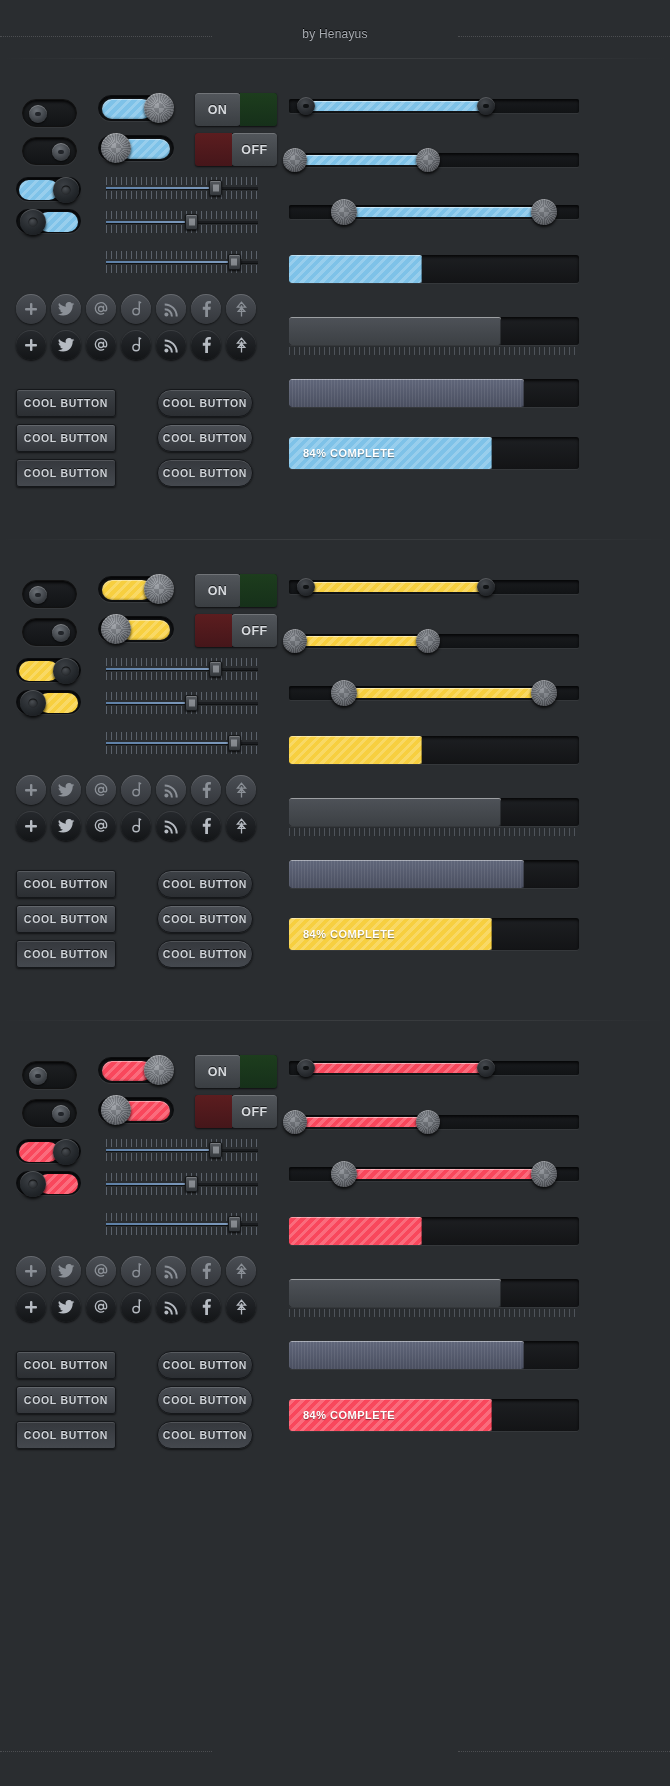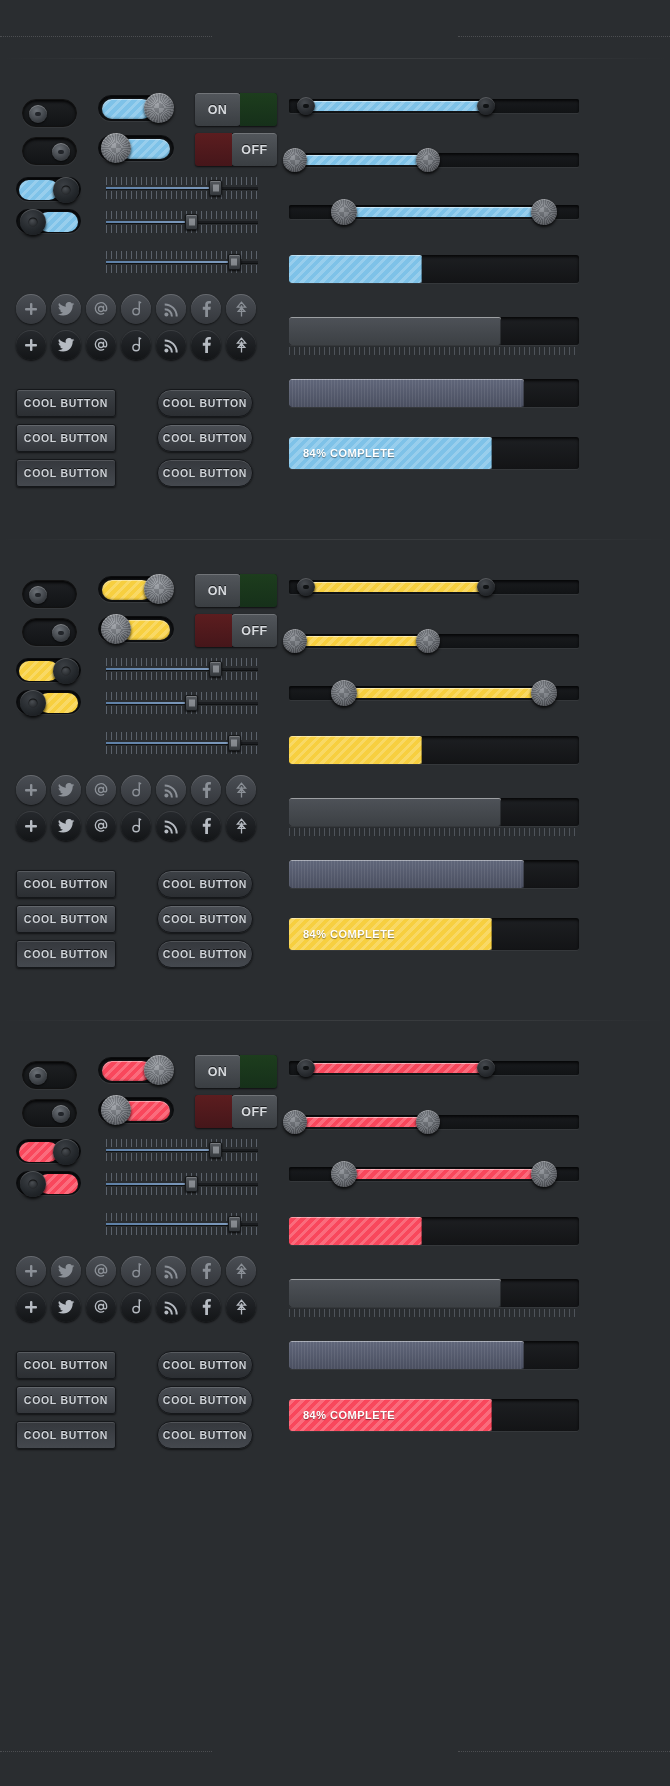--- a/index.html
+++ b/index.html
@@ -252,20 +252,21 @@
   .footer-rule{ position:absolute; bottom:34px; height:1px; border-top:1px dotted rgba(255,255,255,.16); }
   .footer-rule.l{ left:0; width:212px; }
   .footer-rule.r{ right:0; width:212px; }
 </style>
 </head>
 <body>
 
 <div class="header">
   <div class="rule l"></div>
   <div class="rule r"></div>
+  <div class="byline">by Henayus</div>
 </div>
 
 <div id="sections-root">
     <div class="section">
       <div class="sect-divider"></div>
       <div class="sect-body">
         <div class="tog left" style="left:22px; top:40px">
           <span class="knob"></span>
         </div>
         <div class="tog right" style="left:22px; top:78px">

